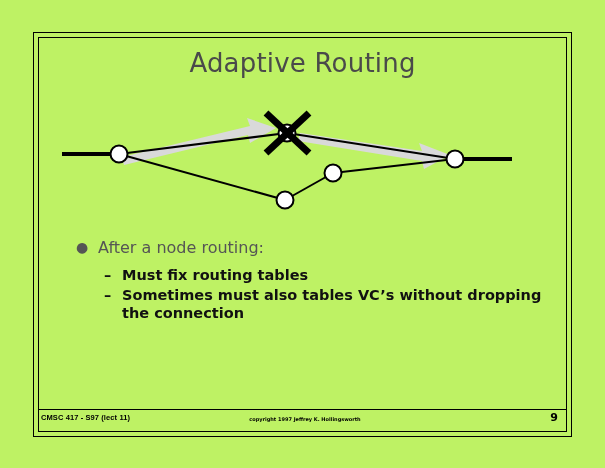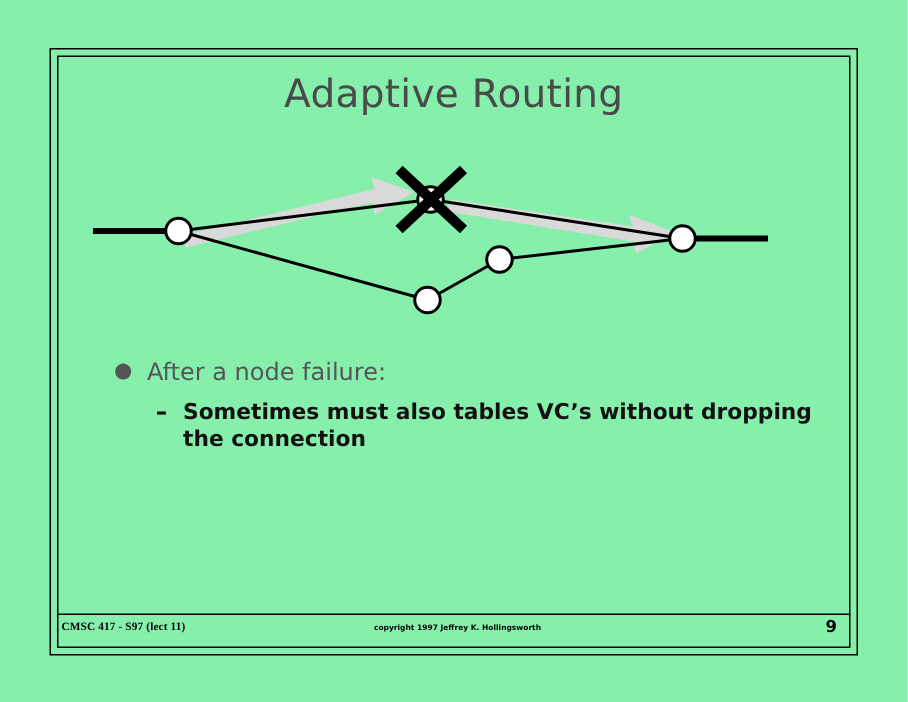--- a/index.html
+++ b/index.html
@@ -12,21 +12,21 @@
     height: 468px;
     overflow: hidden;
     font-family: "DejaVu Sans", sans-serif;
     position: relative;
   }
   #slide-root {
     position: absolute;
     left: 0; top: 0;
     width: 605px;
     height: 468px;
-    background: #86efac;
+    background: #bef264;
   }
   
   .frame-outer {
     position: absolute;
     left: 33px; top: 32px;
     width: 539px;
     height: 405px;
     border: 1px solid #000000;
     box-sizing: border-box;
   }
@@ -111,21 +111,21 @@
     background: #000000;
   }
   .footer-left {
     position: absolute;
     left: 41px;
     top: 413px;
     font-size: 7.5px;
     font-weight: bold;
     color: #000000;
     letter-spacing: 0.1px;
-    font-family: Liberation Serif, serif;
+    font-family: Liberation Sans, sans-serif;
   }
   .footer-center {
     position: absolute;
     left: 180px;
     top: 416px;
     width: 250px;
     text-align: center;
     font-size: 5px;
     font-weight: bold;
     color: #000000;
@@ -182,25 +182,26 @@
         <line x1="228" y1="18" x2="271" y2="58"></line>
         <line x1="271" y1="18" x2="228" y2="58"></line>
       </g>
     </svg>
   </div>
 
   <div class="body-block">
 
     <div class="bullet-l1">
       <span class="marker">●</span>
-      <span>After a node failure:</span>
+      <span>After a node routing:</span>
     </div>
 
     <div class="bullet-l2">
       <span class="marker">–</span>
+      <span>Must fix routing tables</span>
     </div>
 
     <div class="bullet-l2">
       <span class="marker">–</span>
       <span>Sometimes must also tables VC’s without dropping the connection</span>
     </div>
 
   </div>
 
   <div class="footer-rule"></div>

